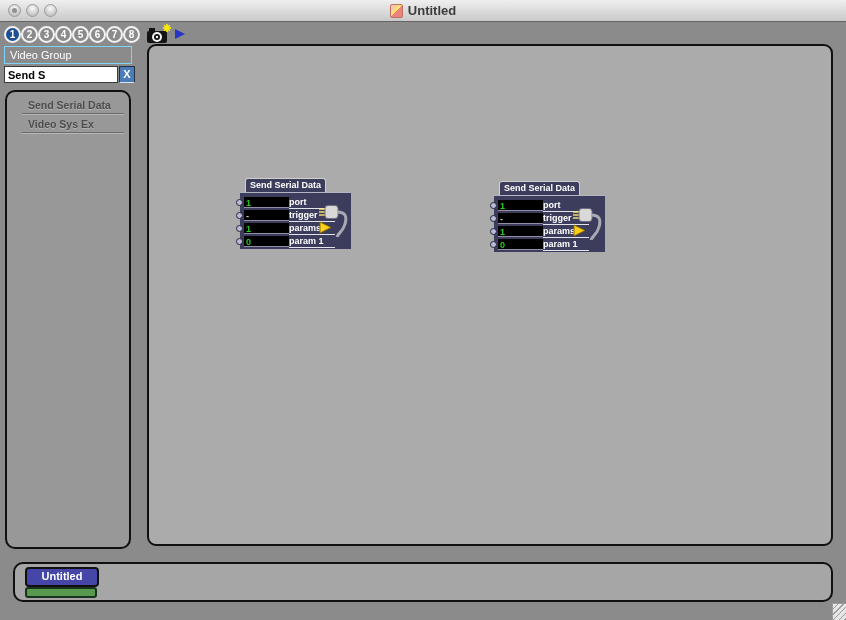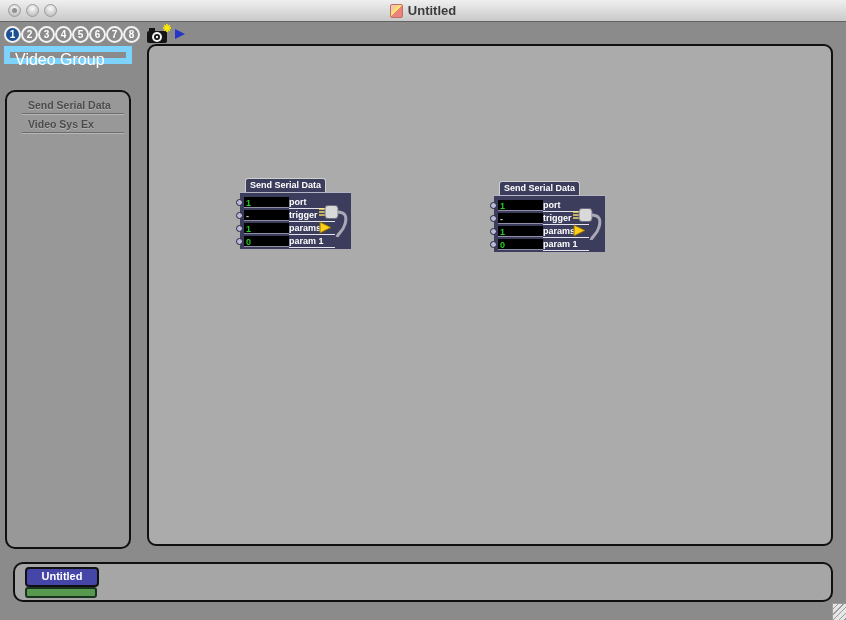--- a/index.html
+++ b/index.html
@@ -27,21 +27,21 @@
   .scene-buttons { display:flex; }
   .scene-btn { width:17px; height:17px; border-radius:50%; border:2px solid #f2f2f2;
     color:#fff; font-size:10px; font-weight:bold; display:flex; align-items:center; justify-content:center; }
   .scene-btn.active { background:#1d4f94; }
   .camera-wrap { margin-left:6px; width:27px; height:21px; position:relative; }
   .play-icon { margin-left:2px; width:0; height:0; border-top:5px solid transparent;
     border-bottom:5px solid transparent; border-left:10px solid #2536c4; }
 
   
   .group-header { position:absolute; left:4px; top:46px; width:128px; height:18px;
-    border:6px solid #7dd3fc; color:#fff; font-size:16px; line-height:16px; padding-left:5px; }
+    border:1px solid #7dd3fc; color:#fff; font-size:11px; line-height:16px; padding-left:5px; }
   .search-row { position:absolute; left:4px; top:66px; display:flex; }
   .search-input { width:114px; height:17px; background:#fff; border:1px solid #3a3a3a;
     font-size:11px; font-weight:bold; padding:0 3px; font-family:"Liberation Sans",sans-serif; color:#000; }
   .clear-btn { width:16px; height:17px; margin-left:1px; background:#4a7cb8; border:1px solid #22303f;
     border-bottom-color:#d8e4f0; color:#fff; font-weight:bold; font-size:11px; text-align:center; line-height:15px; cursor:default; }
   .toolbox { position:absolute; left:5px; top:90px; width:126px; height:459px;
     background:#989898; border:2px solid #101010; border-radius:10px; padding-top:4px; overflow:hidden; }
   .tool-item { margin:0 5px 1px 15px; padding:3px 0 2px 6px; font-size:10.5px; font-weight:bold;
     color:#4c4c4c; text-shadow:0 1px 0 rgba(255,255,255,0.25);
     border-bottom:1px solid #6c6c6c; box-shadow:0 1px 0 rgba(255,255,255,0.3); }
@@ -115,20 +115,24 @@
           <line x1="17" y1="4" x2="25" y2="4"></line>
           <line x1="18.2" y1="1.2" x2="23.8" y2="6.8"></line>
           <line x1="23.8" y1="1.2" x2="18.2" y2="6.8"></line>
         </g>
       </svg>
     </div>
     <div class="play-icon"></div>
   </div>
 
   <div class="group-header">Video Group</div>
+  <div class="search-row">
+    <input class="search-input" value="Send S" style="">
+    <div class="clear-btn">X</div>
+  </div>
   <div class="toolbox">
       <div class="tool-item">Send Serial Data</div>
       <div class="tool-item">Video Sys Ex</div>
     </div>
 
   <div class="canvas">
       <div class="node" style="left: 91px; top: 132px;"><div class="node-tab">Send Serial Data</div><div class="node-body">
           <div class="node-row">
             <div class="in-dot"></div>
             <div class="val">1</div>

